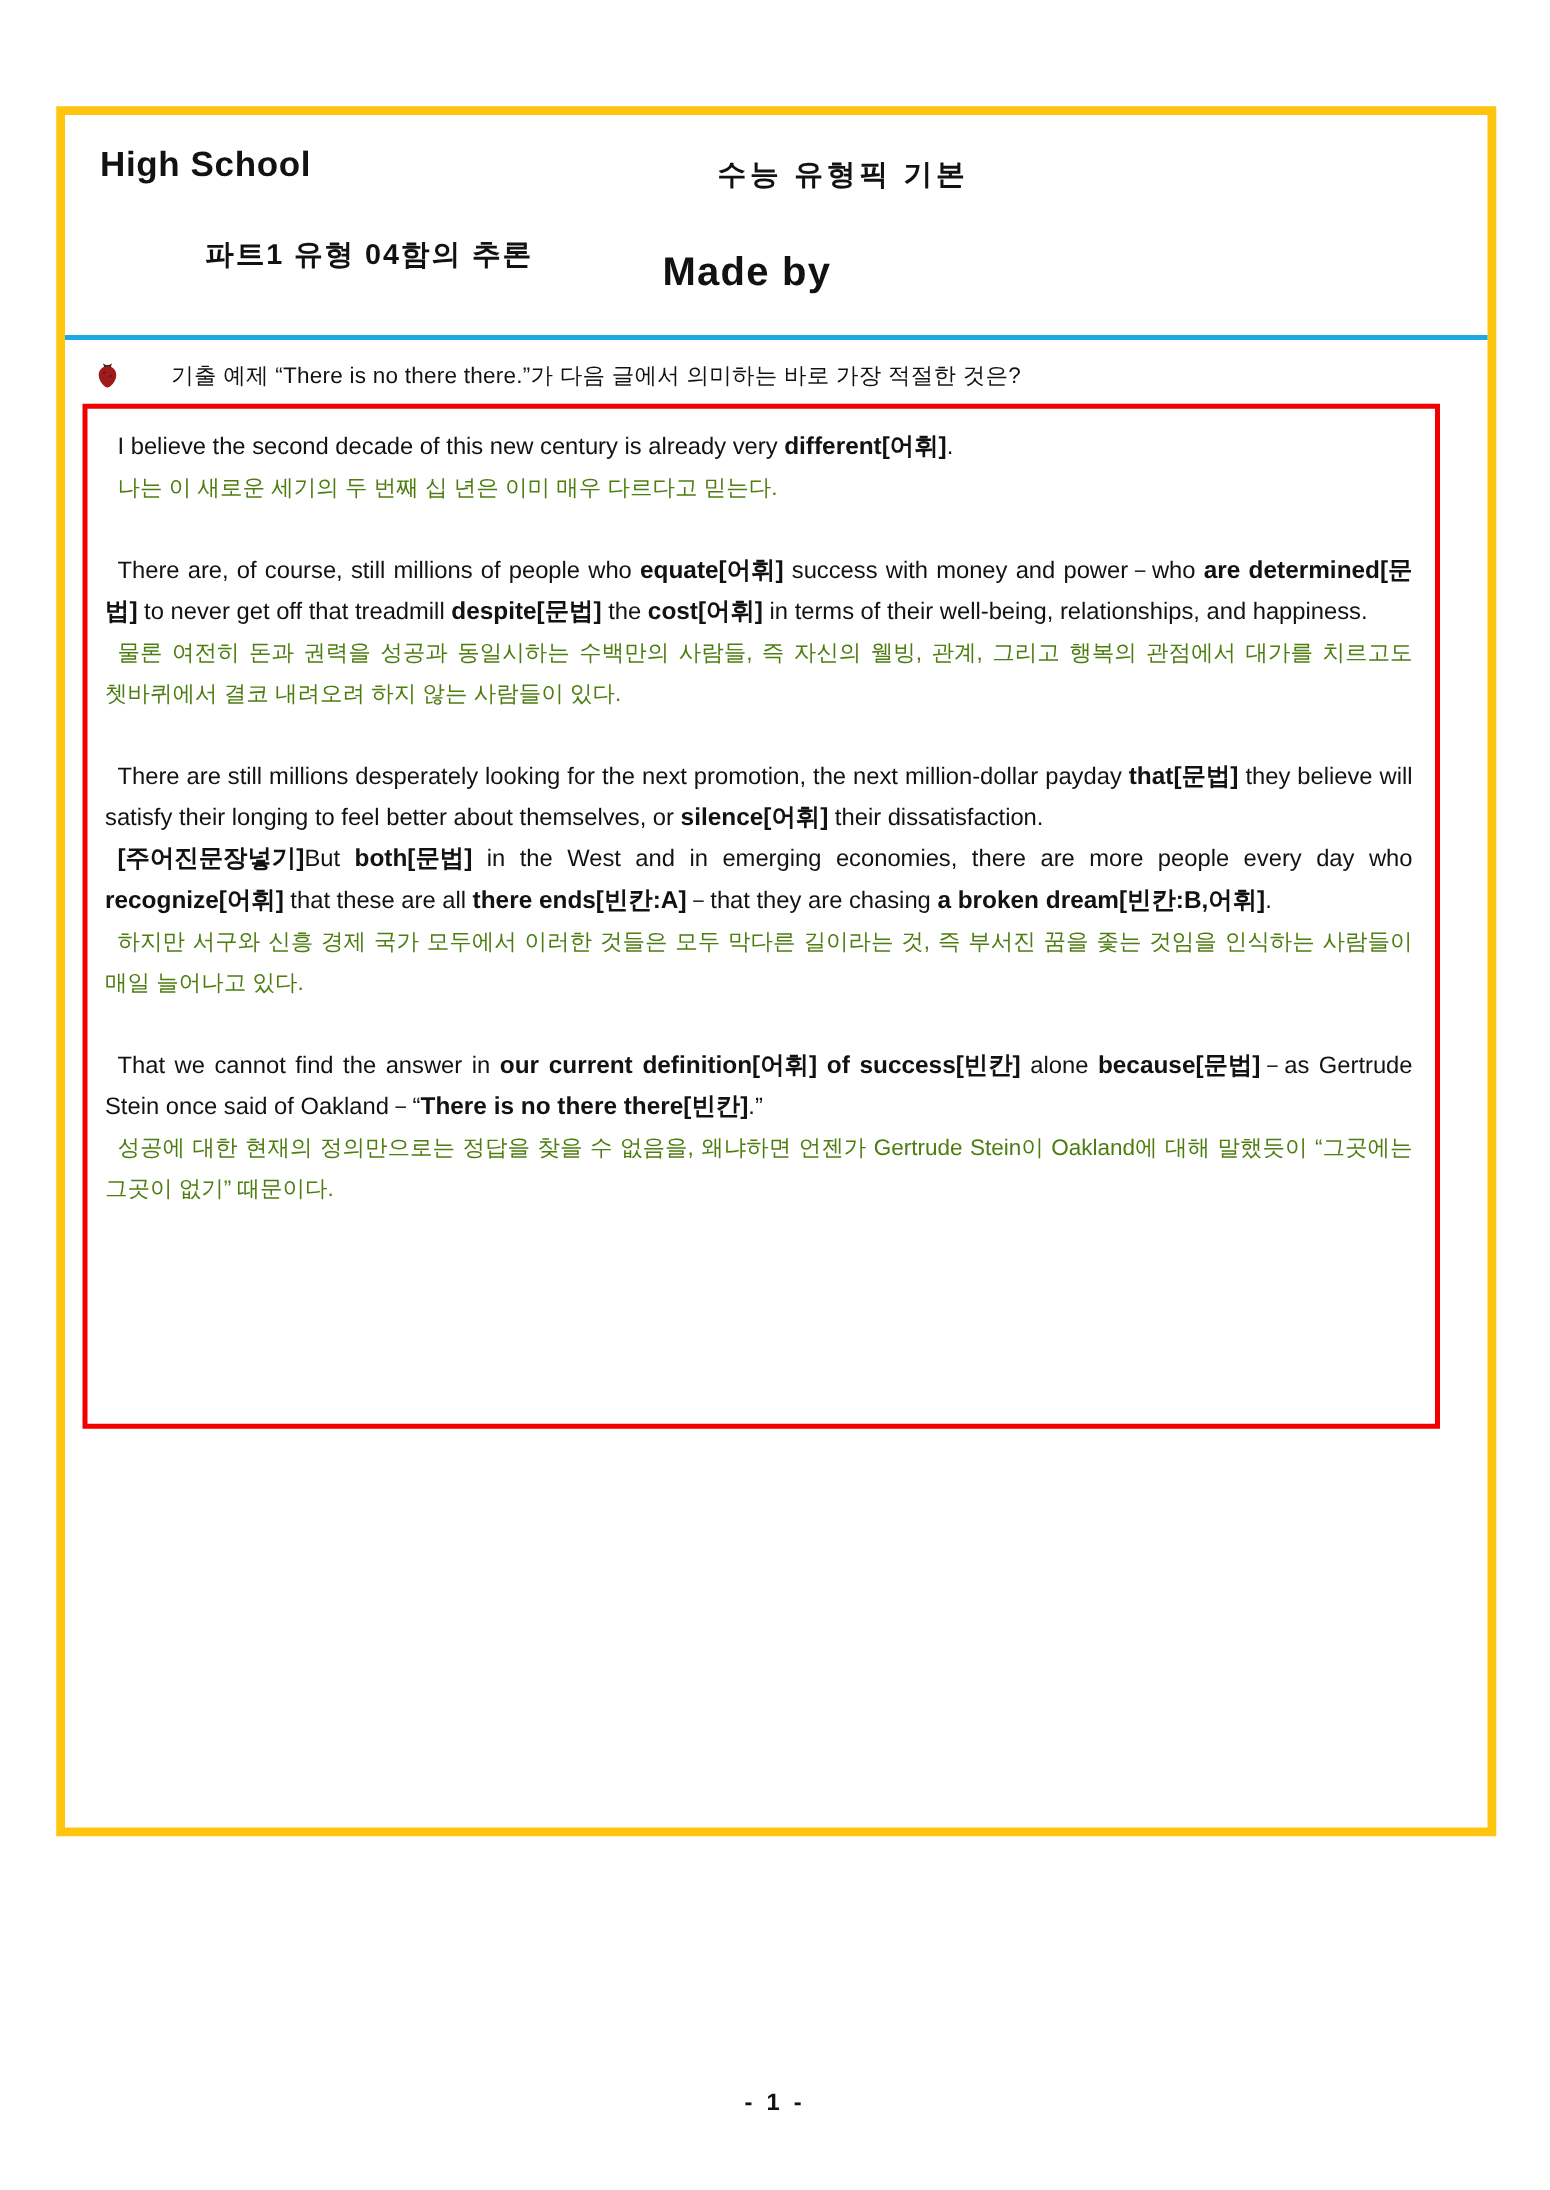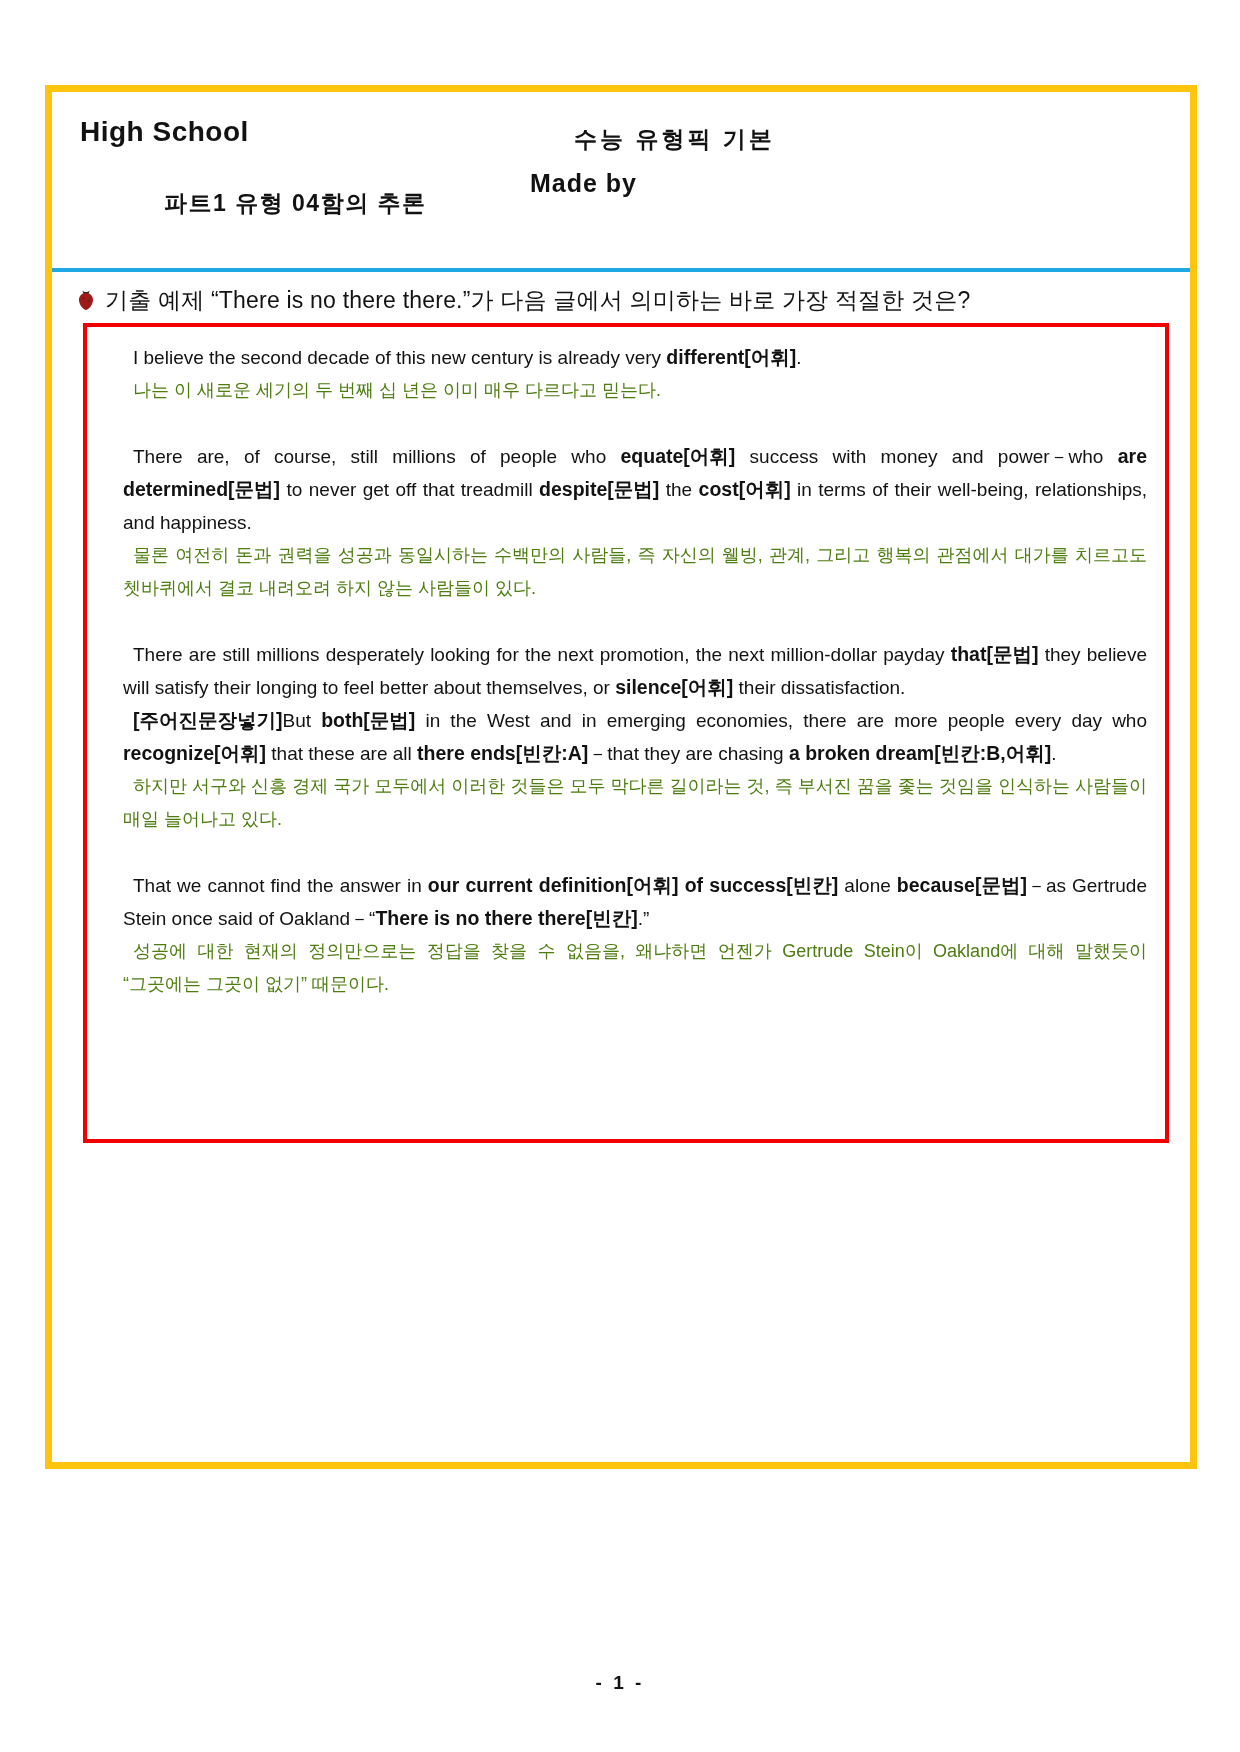--- a/index.html
+++ b/index.html
@@ -5,27 +5,27 @@
   html,body{margin:0;padding:0;background:#fff;}
   body{width:1240px;height:1752px;font-family:"Liberation Sans","DejaVu Sans",sans-serif;color:#121212;}
   .page{position:relative;width:1240px;height:1752px;overflow:hidden;background:#fff;}
   .frame{position:absolute;left:45px;top:85px;width:1152px;height:1384px;box-sizing:border-box;
          border:7px solid var(--frame_border,#FFC40E);background:#fff;}
   .header{position:relative;height:176px;}
   .header span{position:absolute;white-space:nowrap;font-weight:bold;}
   .school{left:28px;top:24px;font-size:28px;letter-spacing:0.5px;}
   .series{left:522px;top:32px;font-size:23px;letter-spacing:3px;}
   .part{left:112px;top:96px;font-size:23px;letter-spacing:1.5px;}
-  .madeby{left:478px;top:77px;font-size:25px;letter-spacing:1px;}
+  .madeby{left:478px;top:107px;font-size:32px;letter-spacing:1px;}
   .divider{height:4px;background:var(--divider,#1FA9E4);}
   .question-row{display:flex;align-items:center;gap:9px;padding:11px 0 0 24px;height:34px;}
   .q-icon{width:20px;height:22px;flex:0 0 auto;display:inline-block;}
-  .q-text{font-size:23px;letter-spacing:0.2px;}
-  .passage-box{margin:6px 0 0 31px;width:1086px;min-height:820px;box-sizing:border-box;
-               border:4px solid var(--passage_border,#F20000);padding:14px 18px 35px 36px;background:#fff;}
+  .q-text{font-size:18px;letter-spacing:0.2px;margin-left:32px;}
+  .passage-box{margin:6px 0 0 14px;width:1086px;min-height:820px;box-sizing:border-box;
+               border:4px solid var(--passage_border,#F20000);padding:14px 18px 35px 14px;background:#fff;}
   .passage-box p{margin:0;text-align:justify;text-indent:10px;}
   .en{font-size:19px;line-height:33px;}
   .en .b{font-weight:bold;font-size:19.5px;}
   .ko{font-size:18px;line-height:33px;margin-bottom:33px !important;color:#4d7c0f;word-break:keep-all;}
   .ko.last{margin-bottom:0 !important;}
   .footer{position:absolute;left:0;top:1672px;width:1240px;text-align:center;
           font-size:19px;letter-spacing:3px;font-weight:bold;}
 </style>
 </head>
 <body>

